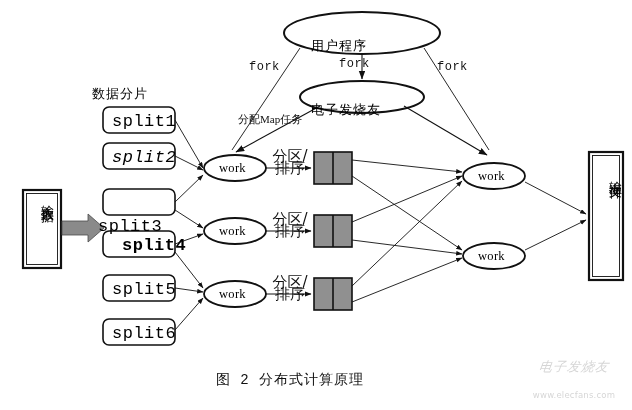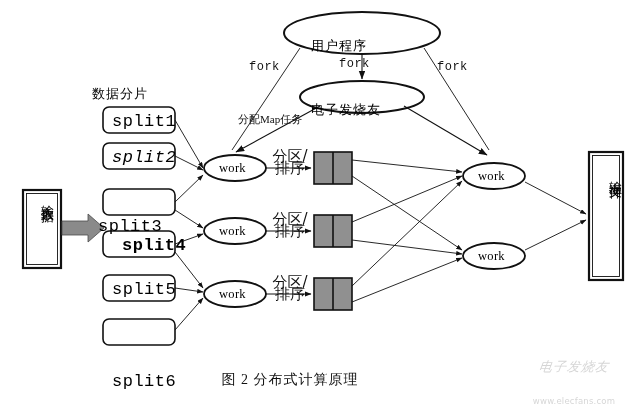--- a/index.html
+++ b/index.html
@@ -70,21 +70,21 @@
     color:#000;
     writing-mode:vertical-rl;
     text-orientation:upright;
     letter-spacing:2px;
     line-height:1;
   }
   .caption{
     position:absolute;
     left:0;top:371px;width:580px;
     text-align:center;
-    font-family:Liberation Serif, serif;
+    font-family:Liberation Mono, monospace;
     font-size:14px;
     color:#111;
     letter-spacing:1px;
   }
   .watermark{
     position:absolute;
     left:520px;top:358px;
     width:108px;height:46px;
     opacity:.28;
     color:#6b6b6b;
@@ -96,21 +96,21 @@
     font-size:13px;
     font-style:italic;
     letter-spacing:1px;
     display:block;
     transform:skewX(-8deg);
   }
   .watermark .wm-url{
     font-size:8.5px;
     display:block;
     letter-spacing:0.2px;
-    margin-top:20px;
+    margin-top:14px;
   }
 </style>
 </head>
 <body>
 
 <div id="stage">
 
   <svg id="diagram" viewBox="0 0 632 410" xmlns="http://www.w3.org/2000/svg">
     <defs>
       <marker id="arrowSm" markerWidth="9" markerHeight="9" refX="7.5" refY="3" orient="auto" markerUnits="strokeWidth">
@@ -212,21 +212,21 @@
 
   <div class="node-text vert-box-text" style="left:30px;top:194px;width:24px;height:70px;">输入数据</div>
 
   <div class="node-text shard-label" style="left:92px;top:85px;">数据分片</div>
 
   <div class="node-text split-label" style="left:112px;top:112px;">split1</div>
   <div class="node-text split-label" style="left:112px;top:148px;font-style:italic;">split2</div>
   <div class="node-text split-label" style="left:98px;top:194px;margin-top:23px;">split3</div>
   <div class="node-text split-label" style="left:122px;top:236px;font-weight:bold;">split4</div>
   <div class="node-text split-label" style="left:112px;top:280px;">split5</div>
-  <div class="node-text split-label" style="left:112px;top:324px;margin-top:48px;">split6</div>
+  <div class="node-text split-label" style="left:112px;top:324px;">split6</div>
 
   <div class="node-text ell-label" style="left:311px;top:25px;">用户程序</div>
 
   <div class="node-text ell-label" style="left:311px;top:89px;">电子发烧友</div>
 
   <div class="node-text fork-label" style="left:249px;top:60px;">fork</div>
   <div class="node-text fork-label" style="left:339px;top:57px;">fork</div>
   <div class="node-text fork-label" style="left:437px;top:60px;">fork</div>
 
   <div class="node-text assign-label" style="left:238px;top:112px;">分配Map任务</div>

